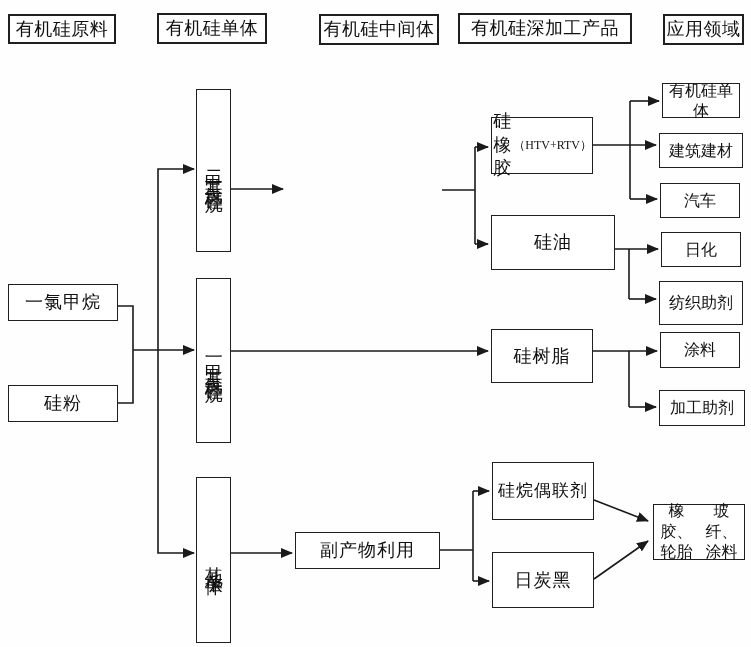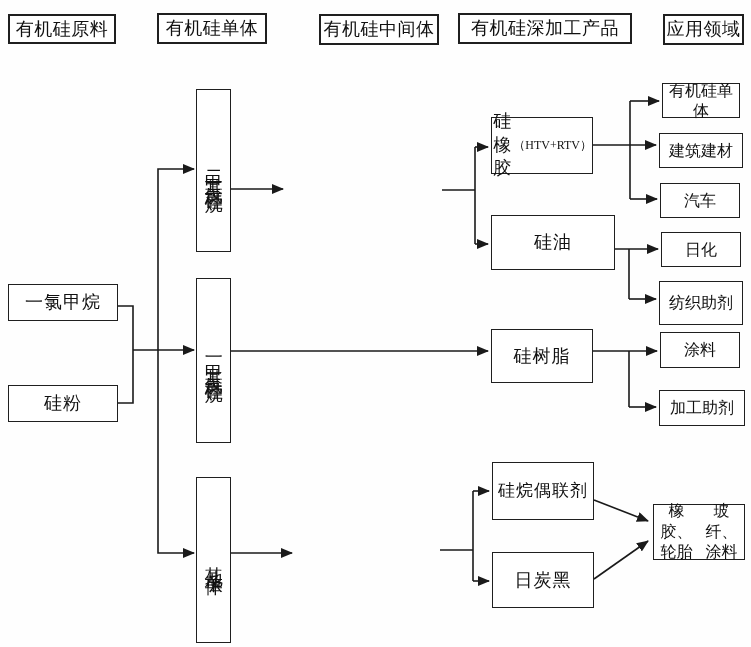--- a/index.html
+++ b/index.html
@@ -82,20 +82,21 @@
   <div class="box hdr" style="left:458px;top:13px;width:174px;height:31px">有机硅深加工产品</div>
   <div class="box hdr" style="left:663px;top:14px;width:81px;height:31px">应用领域</div>
 
   <div class="box" style="left:8px;top:284px;width:110px;height:37px">一氯甲烷</div>
   <div class="box" style="left:8px;top:385px;width:110px;height:37px">硅粉</div>
 
   <div class="box vbox" style="left:196px;top:89px;width:35px;height:163px">二甲基二氯硅烷</div>
   <div class="box vbox" style="left:196px;top:278px;width:35px;height:165px">一甲基三氯硅烷</div>
   <div class="box vbox" style="left:196px;top:477px;width:35px;height:166px">其他单体</div>
 
+  <div class="box" style="left:295px;top:532px;width:145px;height:37px">副产物利用</div>
 
   <div class="box two-line" style="left:491px;top:117px;width:102px;height:57px">
     <span>硅橡胶</span>
     <span class="prod-sub">（HTV+RTV）</span>
   </div>
   <div class="box" style="left:491px;top:215px;width:124px;height:55px">硅油</div>
   <div class="box" style="left:491px;top:329px;width:102px;height:54px">硅树脂</div>
   <div class="box" style="left:492px;top:462px;width:102px;height:58px;font-size:17px">硅烷偶联剂</div>
   <div class="box" style="left:492px;top:552px;width:102px;height:56px">日炭黑</div>
 

